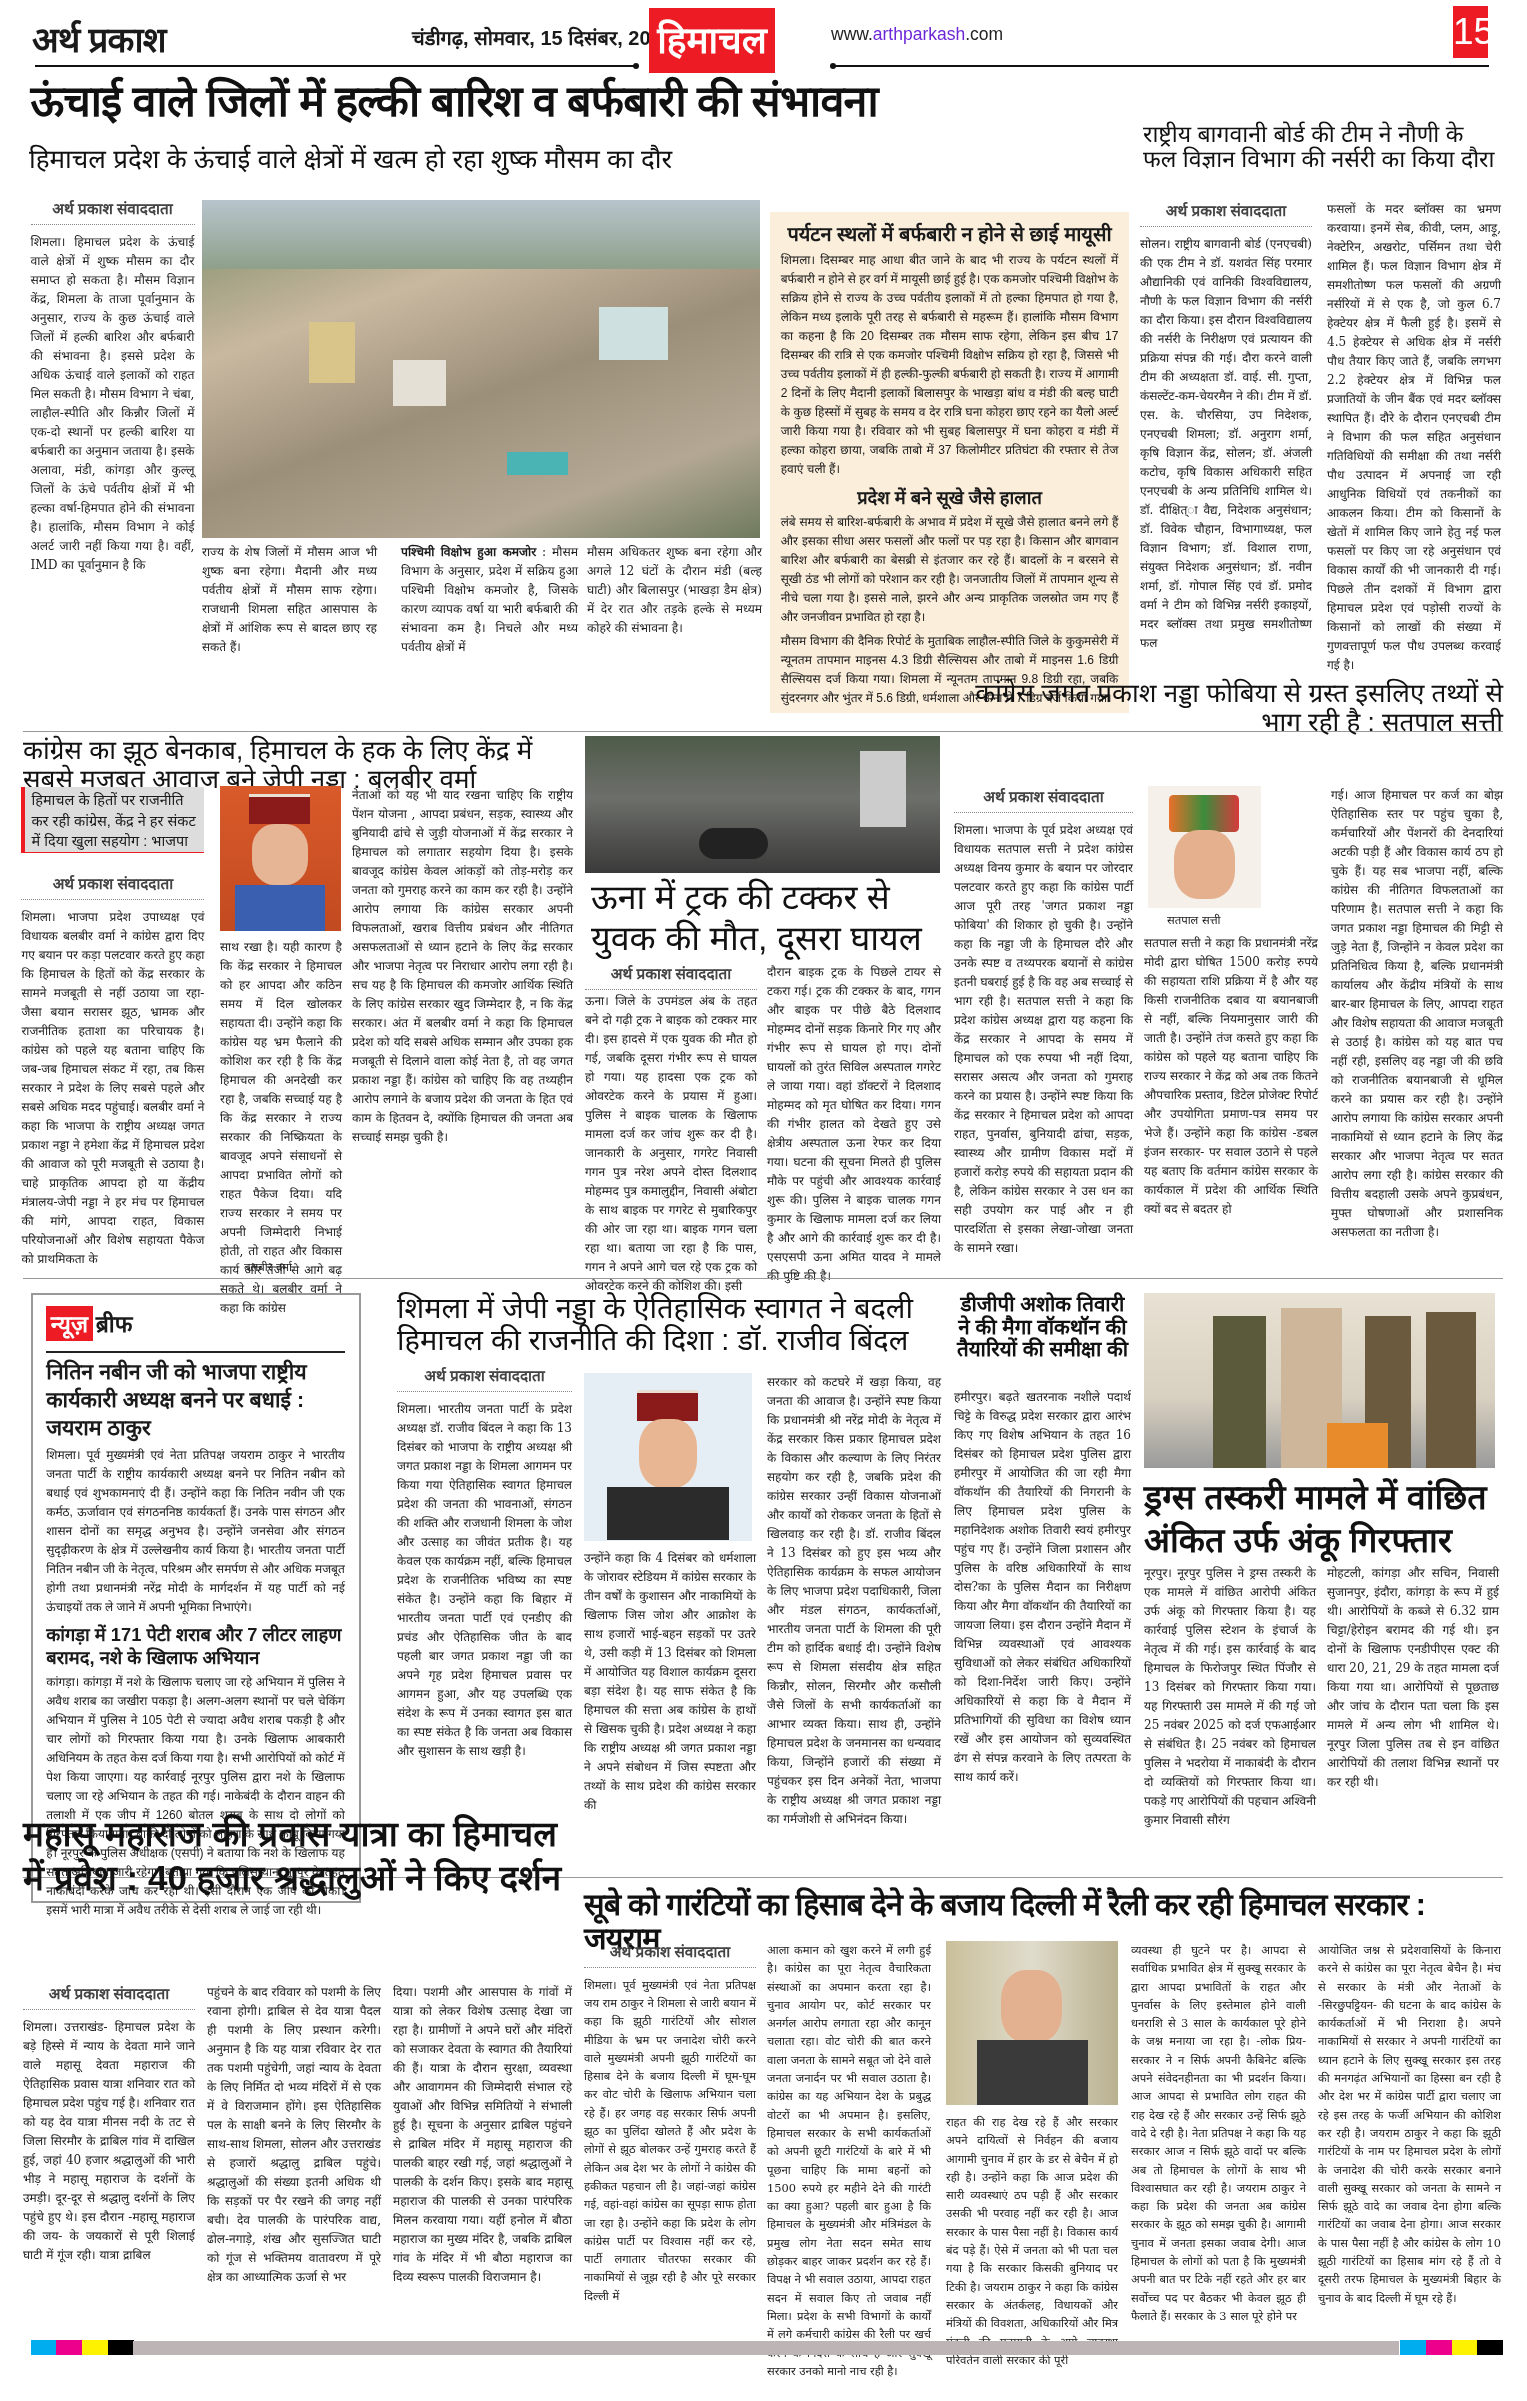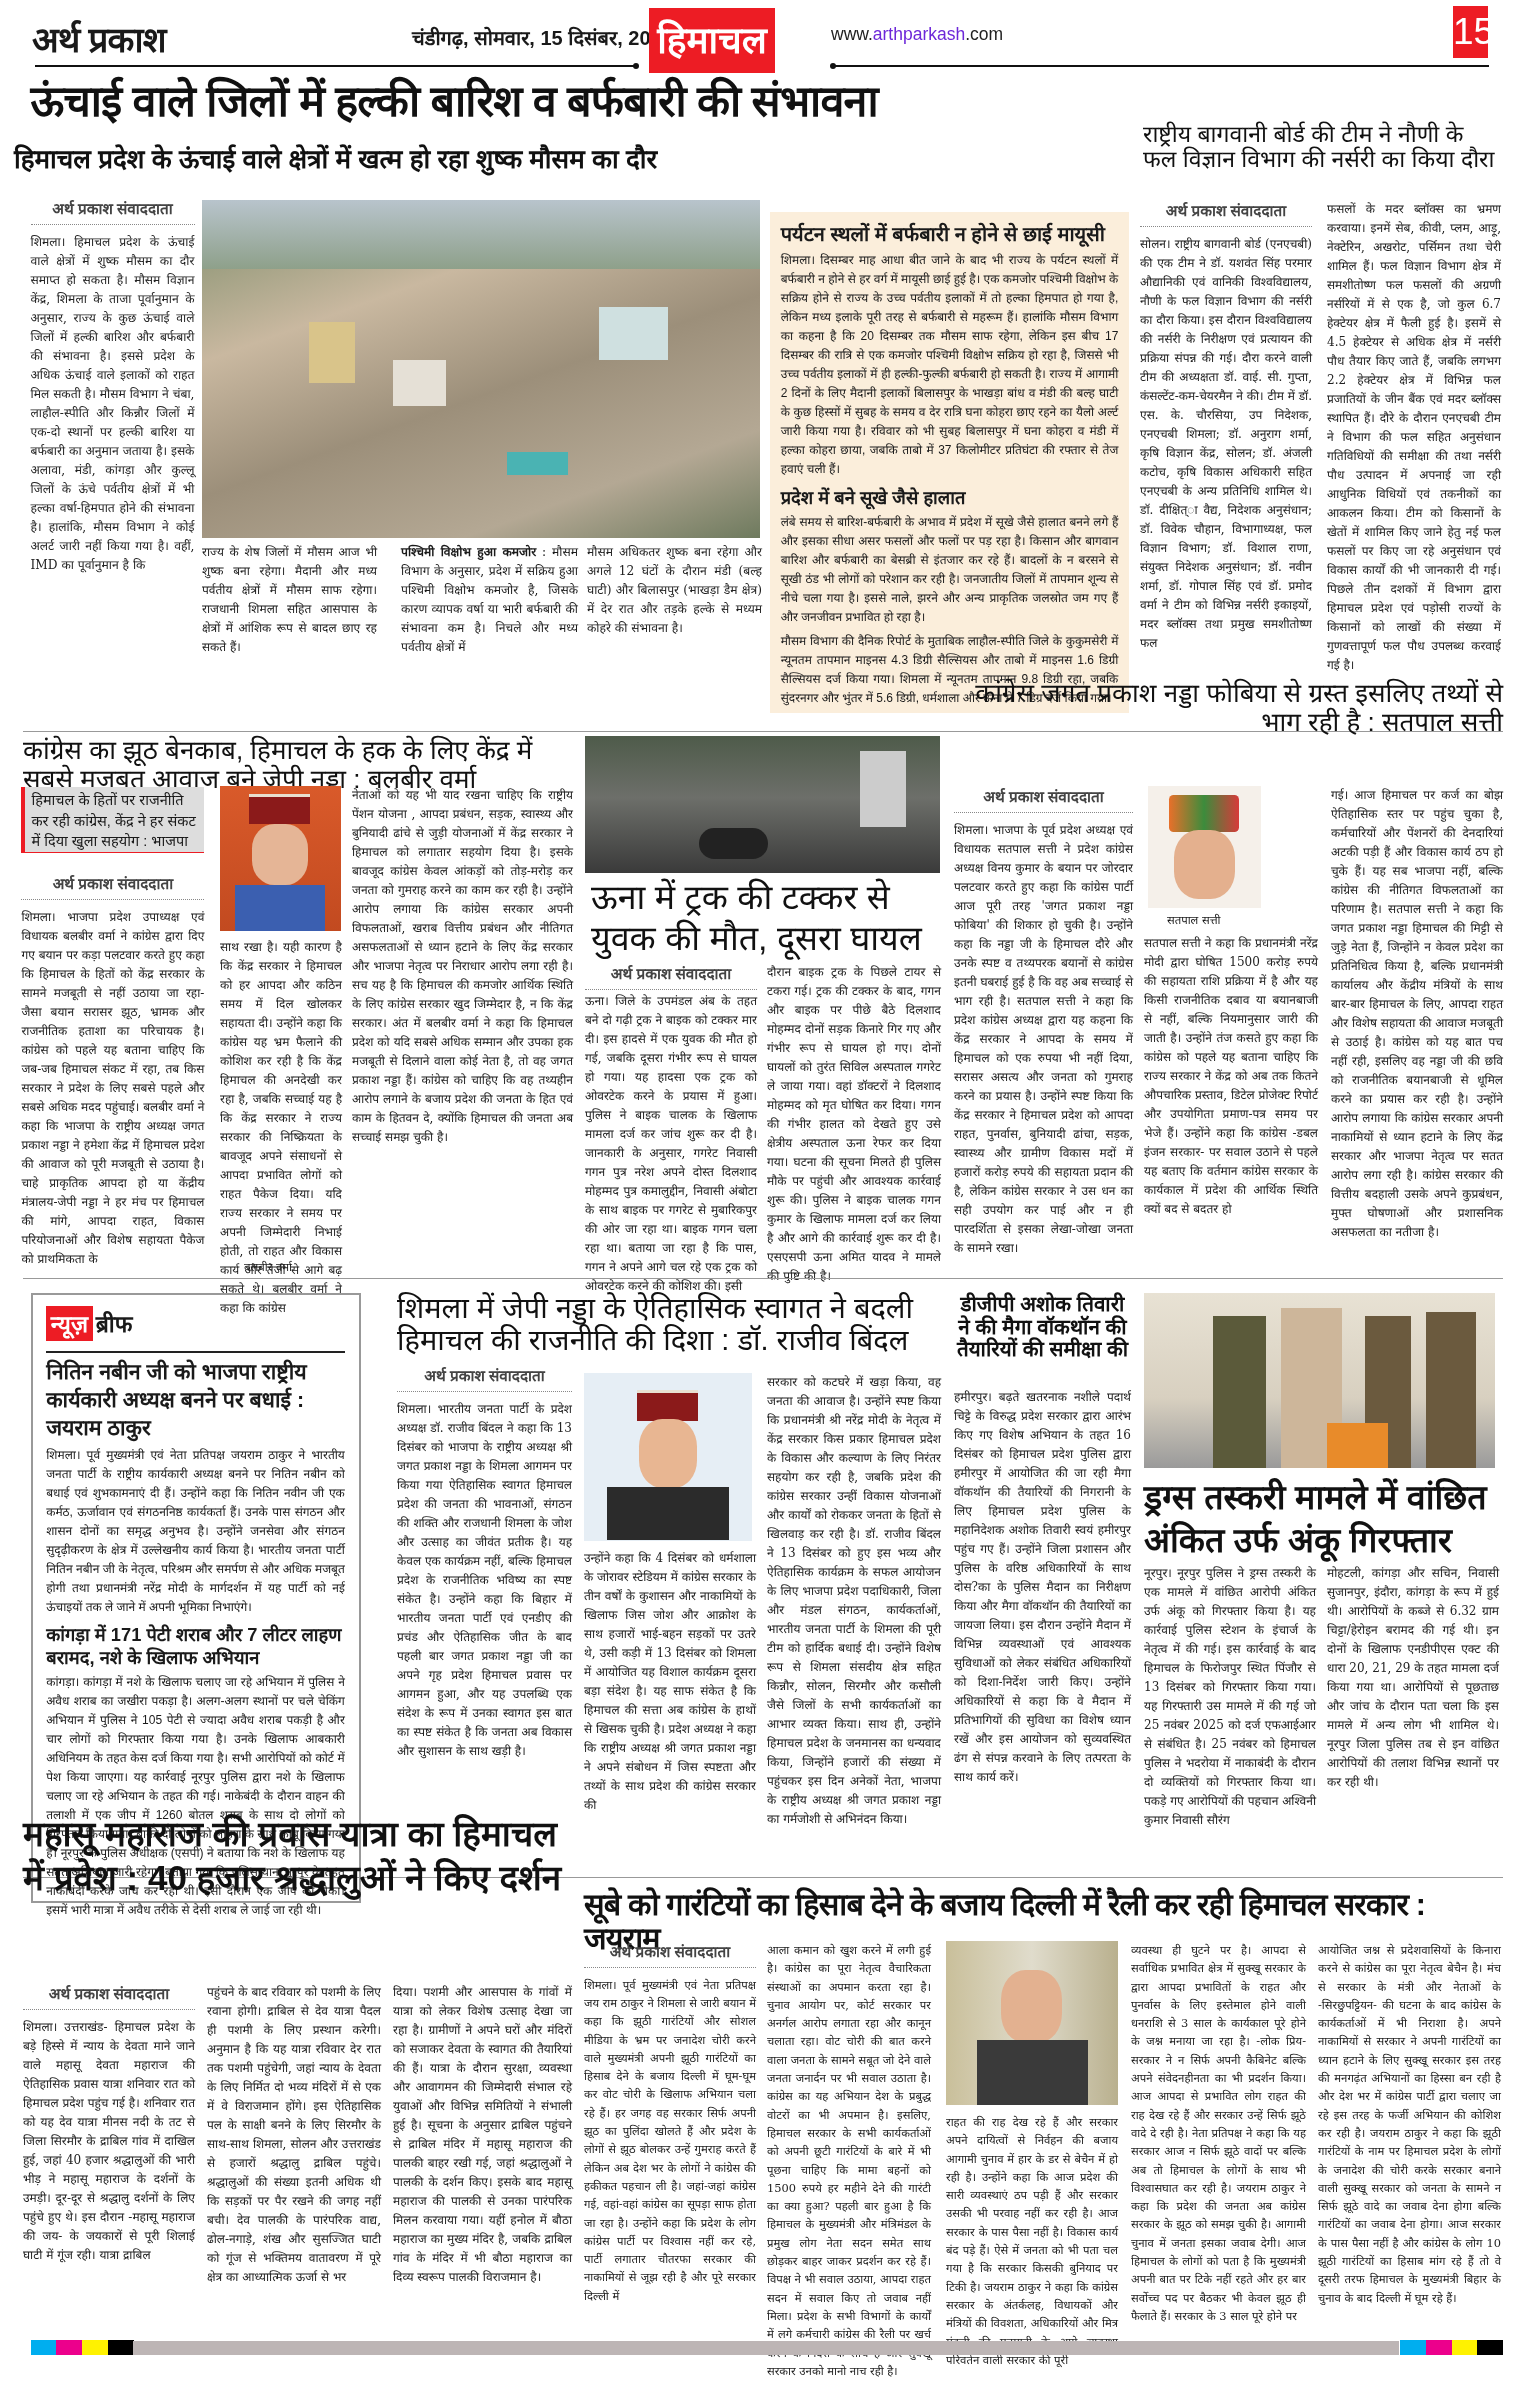--- a/index.html
+++ b/index.html
@@ -15,21 +15,21 @@
 .dot{width:6.1px;height:6.1px;border-radius:50%;background:#111}
 
 #logo{left:32px;top:15.3px;font-size:35px;font-weight:bold;letter-spacing:-0.8px}
 #dateline{left:412px;top:24.4px;font-size:20px;font-weight:bold}
 #section-flag{left:649px;top:7.6px;width:126px;height:65px;background:#ed1c24;color:#fff;font-size:37px;font-weight:bold;text-align:center;line-height:65px}
 #website{left:831px;top:24.4px;font-size:17.5px;color:#222}
 #website .r{color:#6d28d9}
 #pageno{left:1453px;top:6.1px;width:35px;height:52px;background:#ed1c24;color:#fff;font-size:37px;text-align:center;line-height:52px}
 
 #snow-box{left:770px;top:212px;width:359px;height:501px;background:#fbeedb;padding:7.6px 10.7px}
-#snow-box .t{font-size:20px;font-weight:bold;margin-bottom:4.6px}
+#snow-box .t{font-size:20px;font-weight:bold;text-align:center;margin-bottom:4.6px}
 #snow-box p{font-size:12px;line-height:19px;text-align:justify;margin-bottom:4.6px}
 
 #brief{left:30.5px;top:1293px;width:330px;height:610px;border:2.3px solid #999;padding:10.7px 13.7px}
 .brief-tag{display:inline-block;background:#ed1c24;color:#fff;font-size:23px;font-weight:bold;padding:1.5px 4.6px}
 .brief-tag2{display:inline-block;font-size:23px;font-weight:bold;margin-left:3.1px}
 .brief-h{font-size:21.4px;font-weight:bold;line-height:1.3;margin:6.1px 0 3.1px}
 .brief-p{font-size:12px;line-height:19px;text-align:justify}
 
 #pull{left:21.4px;top:787px;width:183px;height:66px;background:#ddd;border-left:4.6px solid #ed1c24;border-bottom:1.5px solid #ed1c24;padding:3.1px 6.1px;font-size:14.5px;line-height:20.6px}
 </style>
@@ -40,21 +40,21 @@
 <div class="abs cond" id="dateline">चंडीगढ़, सोमवार, 15 दिसंबर, 2025</div>
 <div class="abs cond" id="section-flag">हिमाचल</div>
 <div class="abs cond" id="website"><span>www.</span><span class="r">arthparkash</span><span>.com</span></div>
 <div class="abs cond" id="pageno">15</div>
 <div class="abs rule" style="left:35px;top:65px;width:603px;height:1.5px"></div>
 <div class="abs dot" style="left:633px;top:63px"></div>
 <div class="abs rule" style="left:831px;top:65px;width:658px;height:1.5px"></div>
 <div class="abs dot" style="left:830px;top:63px"></div>
 
 <div class="abs hl cond" style="left:30.5px;top:78px;width:1083px;font-size:43px;letter-spacing:-0.8px">ऊंचाई वाले जिलों में हल्की बारिश व बर्फबारी की संभावना</div>
-<div class="abs hl cond" style="left:14px;top:145px;width:732px;font-size:26px;font-weight:bold">हिमाचल प्रदेश के ऊंचाई वाले क्षेत्रों में खत्म हो रहा शुष्क मौसम का दौर</div>
+<div class="abs hl cond" style="left:29px;top:145px;width:732px;font-size:26px;font-weight:normal">हिमाचल प्रदेश के ऊंचाई वाले क्षेत्रों में खत्म हो रहा शुष्क मौसम का दौर</div>
 <div class="abs" style="left:30.5px;top:198px;width:164px">
   <div class="byline cond">अर्थ प्रकाश संवाददाता</div>
   <div class="body-text serif" style="font-size:12.2px;line-height:19px">शिमला। हिमाचल प्रदेश के ऊंचाई वाले क्षेत्रों में शुष्क मौसम का दौर समाप्त हो सकता है। मौसम विज्ञान केंद्र, शिमला के ताजा पूर्वानुमान के अनुसार, राज्य के कुछ ऊंचाई वाले जिलों में हल्की बारिश और बर्फबारी की संभावना है। इससे प्रदेश के अधिक ऊंचाई वाले इलाकों को राहत मिल सकती है। मौसम विभाग ने चंबा, लाहौल-स्पीति और किन्नौर जिलों में एक-दो स्थानों पर हल्की बारिश या बर्फबारी का अनुमान जताया है। इसके अलावा, मंडी, कांगड़ा और कुल्लू जिलों के ऊंचे पर्वतीय क्षेत्रों में भी हल्का वर्षा-हिमपात होने की संभावना है। हालांकि, मौसम विभाग ने कोई अलर्ट जारी नहीं किया गया है। वहीं, IMD का पूर्वानुमान है कि</div>
 </div>
 <div class="abs photo" style="left:202px;top:200px;width:558px;height:338px;background:linear-gradient(160deg,#7d8c6a 0%,#c9b8a0 30%,#9c8f7a 55%,#b4a894 80%,#6e7a5e 100%)">
   <div style="position:absolute;left:0;top:0;right:0;height:69px;background:linear-gradient(180deg,#b8c4cc,#8ea08a)"></div>
   <div style="position:absolute;left:107px;top:122px;width:46px;height:61px;background:#d9c48a"></div>
   <div style="position:absolute;left:191px;top:160px;width:53px;height:46px;background:#e5e0d6"></div>
   <div style="position:absolute;left:397px;top:107px;width:69px;height:53px;background:#cfe0e0"></div>
   <div style="position:absolute;left:305px;top:252px;width:61px;height:23px;background:#4ab3b3"></div>

